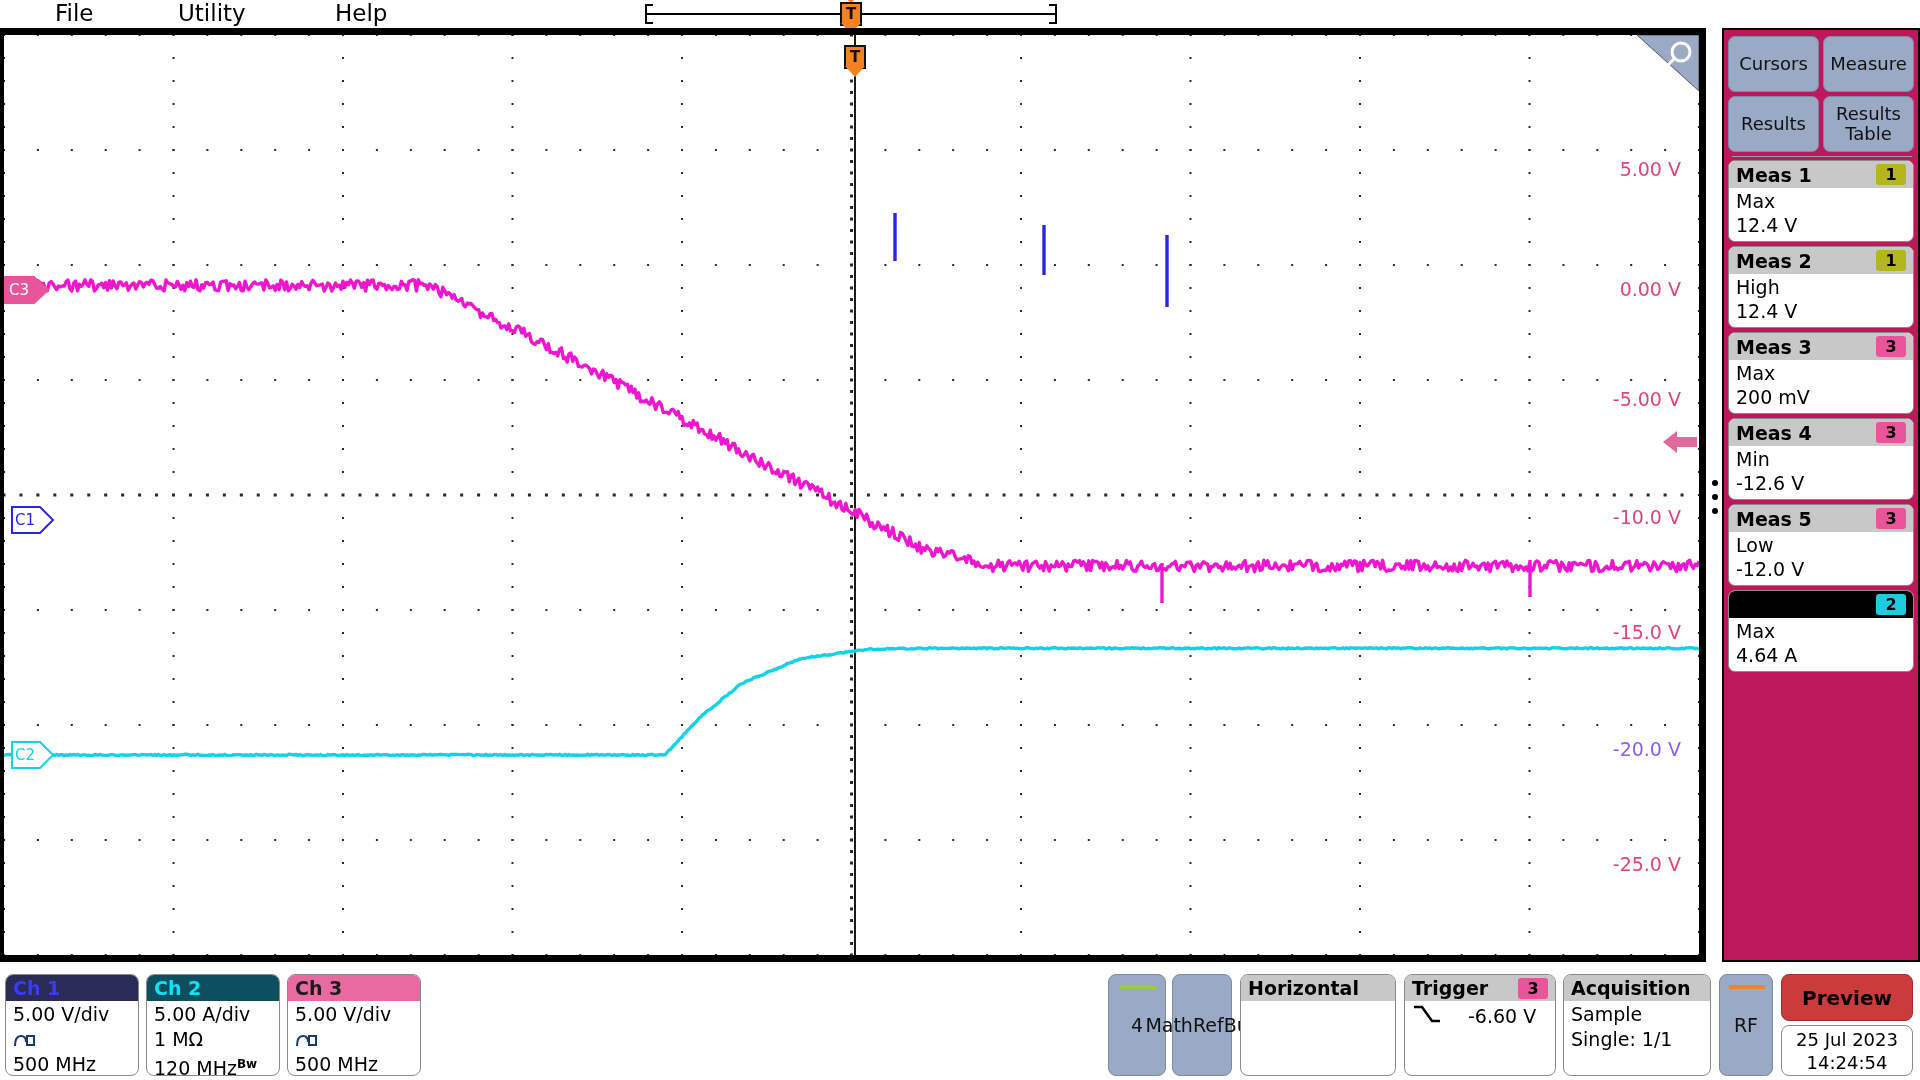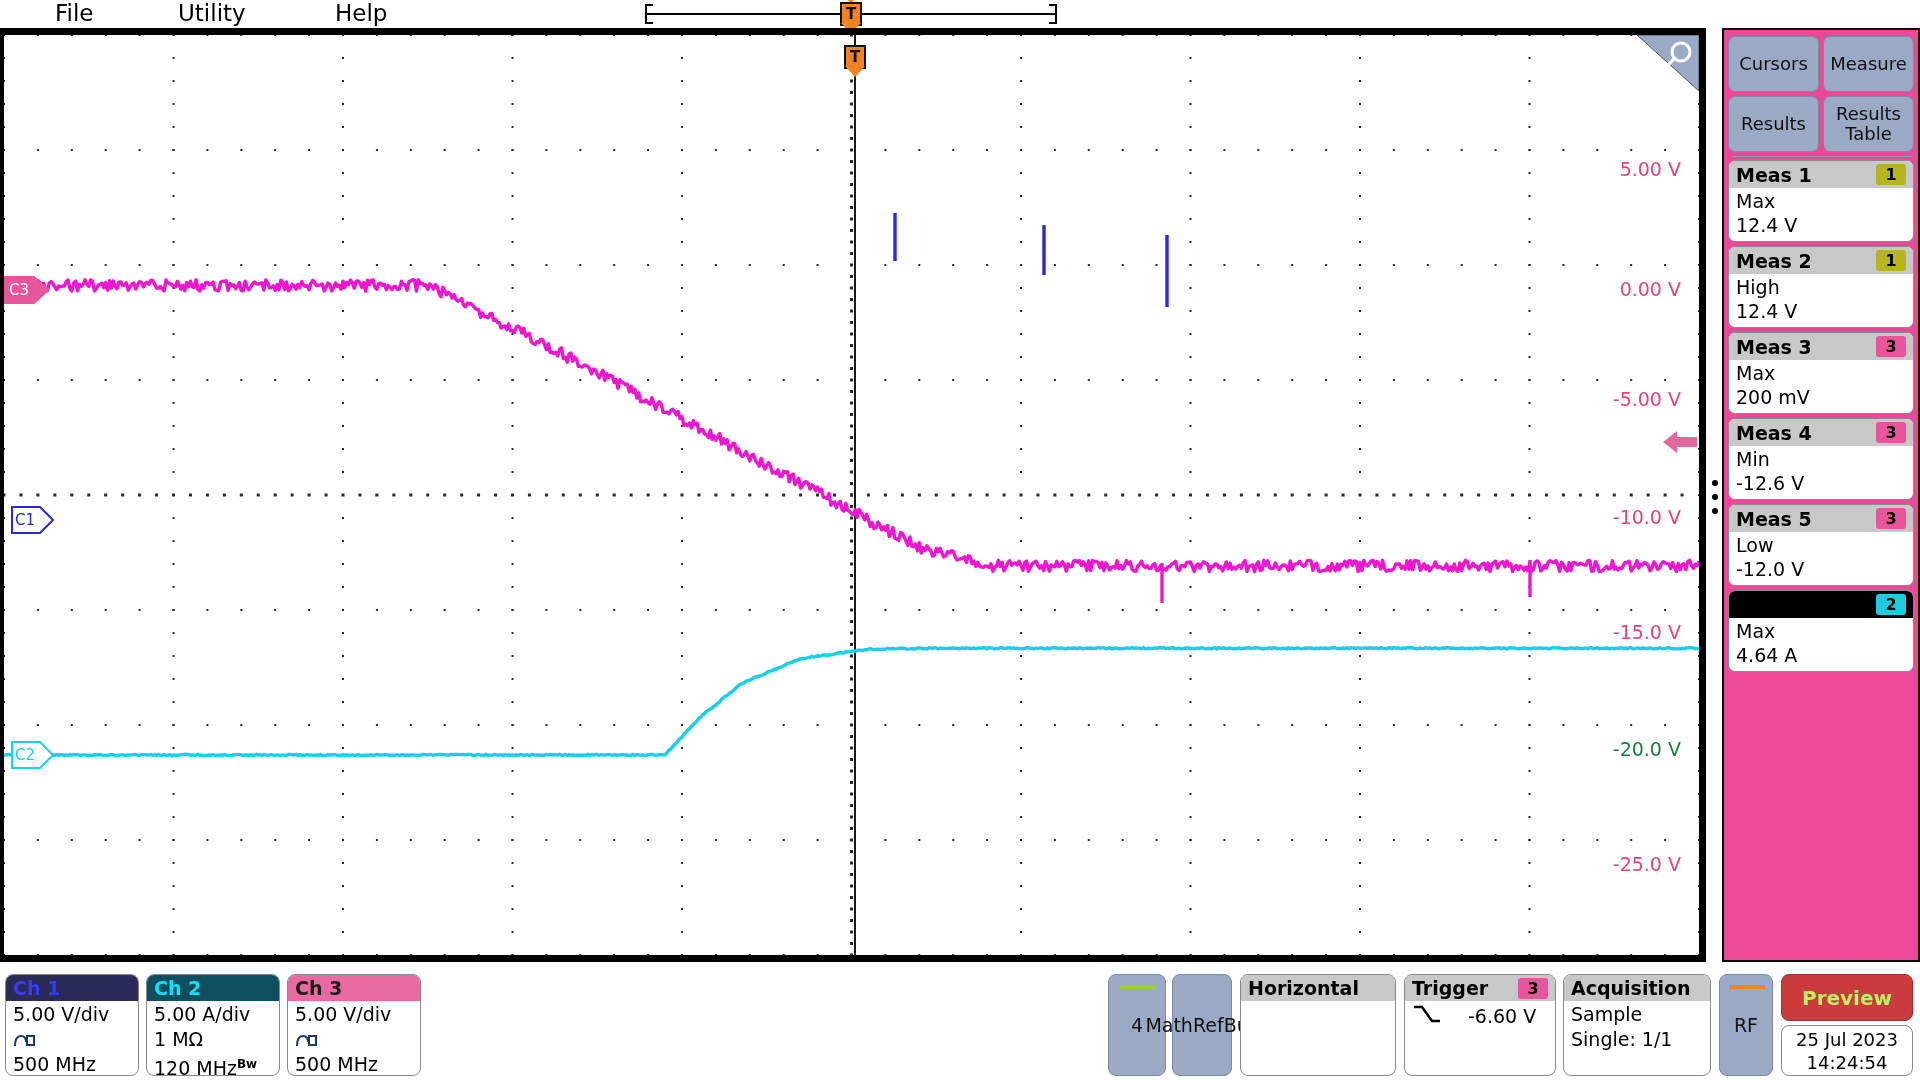--- a/index.html
+++ b/index.html
@@ -110,21 +110,21 @@
     background: #fff;
   }
   #right-handle .dot {
     position: absolute; left: 4px; width: 6px; height: 6px;
     border-radius: 50%; background: #000;
   }
 
   
   #sidepanel {
     position: absolute; left: 1722px; top: 28px; width: 198px; height: 934px;
-    border: 2px solid #000; background: #ec4899;
+    border: 2px solid #000; background: #be185d;
   }
   #side-buttons {
     position: absolute; left: 4px; top: 6px; width: 188px; height: 116px;
     display: flex; flex-wrap: wrap; gap: 4px;
   }
   .sbtn {
     width: 91px; height: 56px; background: #9aa9c4;
     border: 1px solid #7d8aa3; border-radius: 7px;
     display: flex; align-items: center; justify-content: center;
     font-size: 18px; color: #111; text-align: center; line-height: 20px;
@@ -210,21 +210,21 @@
     font-size: 19px; color: #111; cursor: pointer;
   }
   #rfbtn .topline {
     position: absolute; left: 9px; top: 10px; width: 36px; height: 4px;
     background: #f58220;
   }
   #preview {
     position: absolute; left: 1781px; top: 5px; width: 132px; height: 47px;
     background: #cc3b3b; border: 1px solid #a02e2e; border-radius: 8px;
     display: flex; align-items: center; justify-content: center;
-    font-size: 20px; font-weight: bold; color: #bef264; cursor: pointer;
+    font-size: 20px; font-weight: bold; color: #000000; cursor: pointer;
   }
   #datetime {
     position: absolute; left: 1781px; top: 56px; width: 132px; height: 51px;
     border: 1px solid #8a8a8a; border-radius: 8px; background: #fff;
     display: flex; flex-direction: column; align-items: center;
     justify-content: center; font-size: 18px; color: #000; line-height: 23px;
   }
   .trig-row { display: flex; align-items: center; padding-left: 7px; padding-top: 2px; }
   .trig-slope { margin-right: 26px; }
   .panel-badge {
@@ -1394,21 +1394,21 @@
       <svg id="trig-level-arrow" width="34" height="26" viewBox="0 0 34 26">
         <path d="M0 13 L14 2 L14 8 L34 8 L34 18 L14 18 L14 24 Z" fill="#e1699c"></path>
       </svg>
 
       <div id="vlabels">
           <div class="vlabel" style="top: 123px; color: rgb(225, 68, 124);">5.00 V</div>
           <div class="vlabel" style="top: 243px; color: rgb(225, 68, 124);">0.00 V</div>
           <div class="vlabel" style="top: 353px; color: rgb(225, 68, 124);">-5.00 V</div>
           <div class="vlabel" style="top: 471px; color: rgb(225, 68, 124);">-10.0 V</div>
           <div class="vlabel" style="top: 586px; color: rgb(225, 68, 124);">-15.0 V</div>
-          <div class="vlabel" style="top: 703px; color: #15803d;">-20.0 V</div>
+          <div class="vlabel" style="top: 703px; color: #8b5cf6;">-20.0 V</div>
           <div class="vlabel" style="top: 818px; color: rgb(225, 68, 124);">-25.0 V</div>
         </div>
     </div>
   </div>
 
   <div id="right-handle">
     <div class="dot" style="top:452px;"></div>
     <div class="dot" style="top:466px;"></div>
     <div class="dot" style="top:480px;"></div>
   </div>

